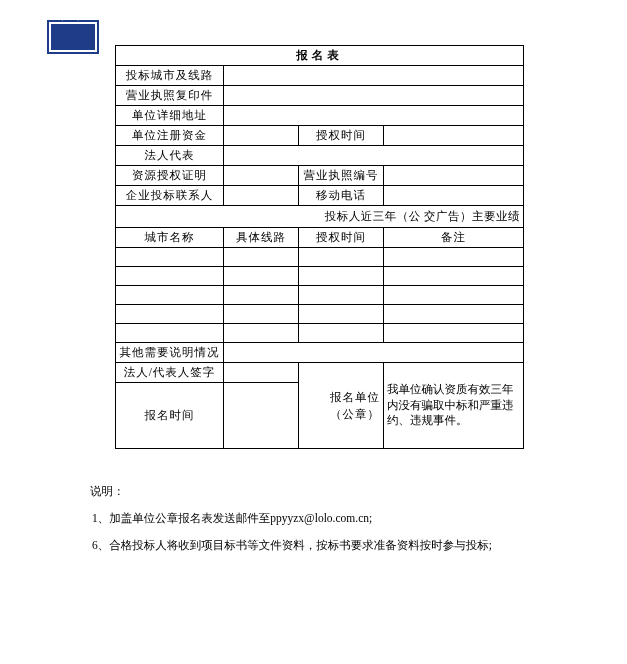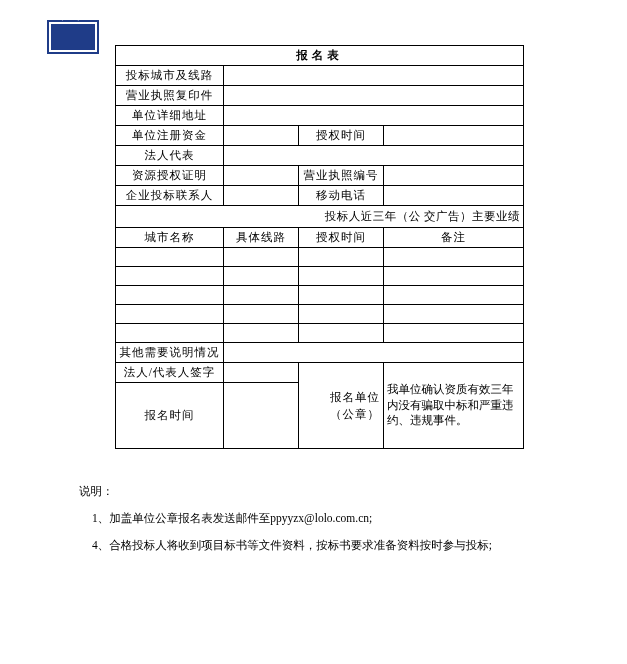--- a/index.html
+++ b/index.html
@@ -113,21 +113,21 @@
   
   .notes {
     position: absolute;
     left: 78px;
     top: 478px;
     width: 500px;
     font-size: 11.5px;
     line-height: 27px;
   }
   .notes .n-title {
-    margin-left: 1px;
+    margin-left: 12px;
   }
   .notes p {
     margin: 0;
     padding: 0;
   }
   .notes .indent {
     padding-left: 14px;
   }
   .bold { font-weight: bold; }
 </style>
@@ -245,16 +245,16 @@
           <td class="lab" style="height:66px">报名时间</td>
           <td class="val"></td>
         </tr>
       </tbody>
     </table>
   </div>
 
   <div class="notes">
     <p class="n-title">说明：</p>
     <p class="indent">1、加盖单位公章报名表发送邮件至ppyyzx@lolo.com.cn;</p>
-    <p class="indent">4、合格投标人将收到项目标书等文件资料，按标书要求准备资料按时参与投标;</p>
+    <p class="indent">6、合格投标人将收到项目标书等文件资料，按标书要求准备资料按时参与投标;</p>
   </div>
 
 </div>
 
 </body></html>

